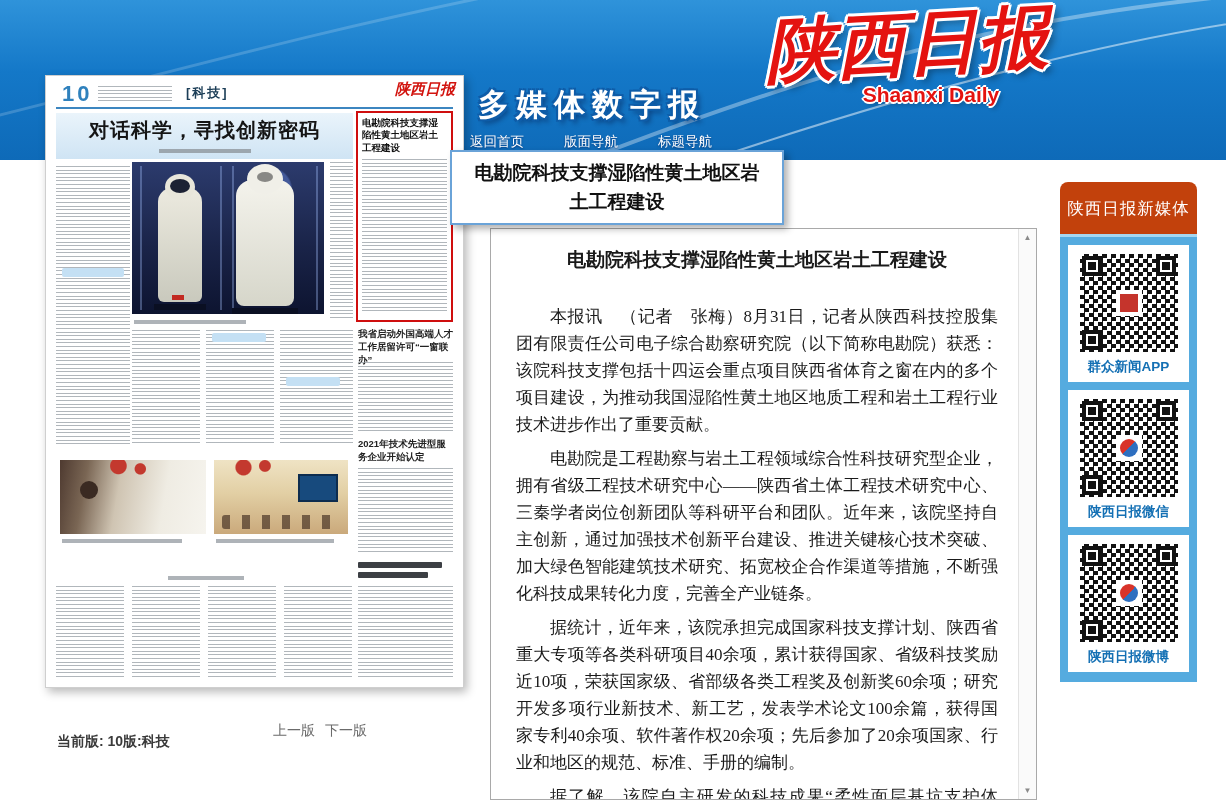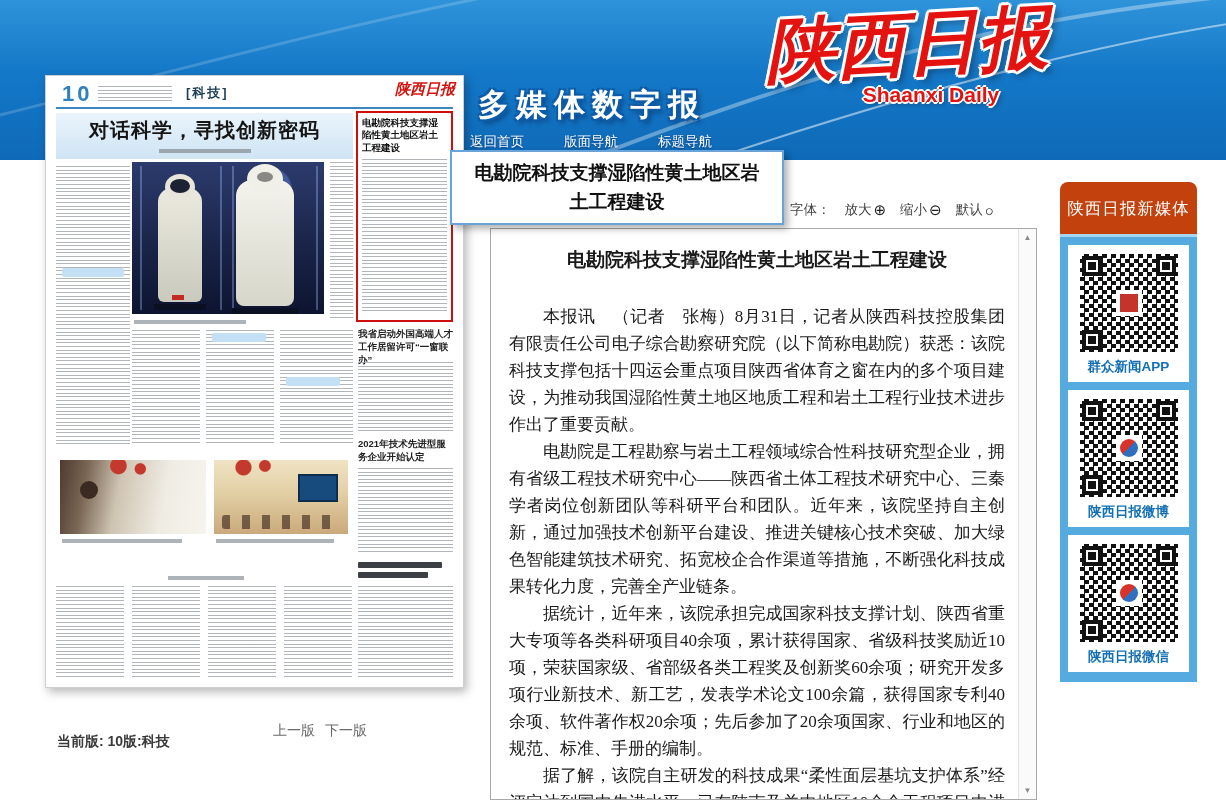--- a/index.html
+++ b/index.html
@@ -98,21 +98,21 @@
     gap:14px;font-size:13.5px;color:#444;}
   .fc-btn{display:inline-flex;align-items:center;gap:2px;cursor:pointer;color:#444;}
   .fc-ico{font-size:15px;color:#222;}
 
   
   .article-panel{position:absolute;left:490px;top:228px;width:547px;height:572px;background:#fff;
     border:1px solid #a9a9a9;box-sizing:border-box;overflow:hidden;}
   .article-inner{position:absolute;left:0;top:0;right:17px;bottom:0;padding:14px 14px 0 18px;overflow:hidden;}
   .article-title{margin:4px 0 30px;text-align:center;font-size:19px;font-weight:bold;color:#1a1a1a;
     font-family:"Liberation Sans",sans-serif;}
-  .para{margin:0;font-family:"Liberation Serif",serif;font-size:17px;line-height:27px;color:#1a1a1a;
+  .para{margin:7px;font-family:"Liberation Serif",serif;font-size:17px;line-height:27px;color:#1a1a1a;
     text-align:justify;text-indent:2em;}
   .scrollbar{position:absolute;right:0;top:0;bottom:0;width:17px;background:#fafafa;border-left:1px solid #e2e2e2;
     display:flex;flex-direction:column;}
   .sb-arrow{height:17px;line-height:17px;text-align:center;font-size:8px;color:#8a8a8a;cursor:pointer;}
   .sb-track{flex:1;cursor:pointer;}
 
   
   .sidebar{position:absolute;left:1060px;top:182px;width:137px;}
   .sb-head{height:52px;line-height:52px;text-align:center;color:#fff;font-size:16.5px;letter-spacing:1px;
     background:#c2410c;border-radius:8px 8px 0 0;border-bottom:3px solid #a5d6f0;}
@@ -221,35 +221,20 @@
     <div class="pv-abs sim" style="left:312px;top:392px;width:95px;height:86px;"></div>
     <div class="hbar" style="left:312px;top:486px;width:84px;"></div>
     <div class="hbar" style="left:312px;top:496px;width:70px;"></div>
     <div class="pv-abs sim" style="left:312px;top:510px;width:95px;height:92px;"></div>
   </div>
 
   <div class="tooltip">
     <div class="tooltip-text">电勘院科技支撑湿陷性黄土地区岩土工程建设</div>
   </div>
 
-  <div class="font-controls">
-    <span class="fc-label">字体：</span>
-    <span class="fc-btn">
-      <span>放大</span>
-      <span class="fc-ico">⊕</span>
-    </span>
-    <span class="fc-btn">
-      <span>缩小</span>
-      <span class="fc-ico">⊖</span>
-    </span>
-    <span class="fc-btn">
-      <span>默认</span>
-      <span class="fc-ico">○</span>
-    </span>
-  </div>
 
   <section class="article-panel">
     <div class="article-inner">
       <h1 class="article-title">电勘院科技支撑湿陷性黄土地区岩土工程建设</h1>
       <p class="para">本报讯　（记者　张梅）8月31日，记者从陕西科技控股集团有限责任公司电子综合勘察研究院（以下简称电勘院）获悉：该院科技支撑包括十四运会重点项目陕西省体育之窗在内的多个项目建设，为推动我国湿陷性黄土地区地质工程和岩土工程行业技术进步作出了重要贡献。</p>
       <p class="para">电勘院是工程勘察与岩土工程领域综合性科技研究型企业，拥有省级工程技术研究中心——陕西省土体工程技术研究中心、三秦学者岗位创新团队等科研平台和团队。近年来，该院坚持自主创新，通过加强技术创新平台建设、推进关键核心技术突破、加大绿色智能建筑技术研究、拓宽校企合作渠道等措施，不断强化科技成果转化力度，完善全产业链条。</p>
       <p class="para">据统计，近年来，该院承担完成国家科技支撑计划、陕西省重大专项等各类科研项目40余项，累计获得国家、省级科技奖励近10项，荣获国家级、省部级各类工程奖及创新奖60余项；研究开发多项行业新技术、新工艺，发表学术论文100余篇，获得国家专利40余项、软件著作权20余项；先后参加了20余项国家、行业和地区的规范、标准、手册的编制。</p>
       <p class="para">据了解，该院自主研发的科技成果“柔性面层基坑支护体系”经评定达到国内先进水平，已在陕南及关中地区10余个工程项目中进行了转化应用，实现了减尘降霾、节能环保，取得了显著的社会和经济效益。在十四运会重点项目陕西省体育之窗建设中，电勘院在西北地区首次采用“预应力鱼腹梁装配式钢支撑”技术，突</p>
     </div>
     <div class="scrollbar">
@@ -275,32 +260,32 @@
       </div>
       <div class="qr-card">
         <div class="qr">
           <i class="f tl"></i>
             <i class="f tr"></i>
             <i class="f bl"></i>
           <span class="chip chip-duo">
               <i></i>
             </span>
         </div>
-        <div class="qr-label">陕西日报微博</div>
+        <div class="qr-label">陕西日报微信</div>
       </div>
       <div class="qr-card">
         <div class="qr">
           <i class="f tl"></i>
             <i class="f tr"></i>
             <i class="f bl"></i>
           <span class="chip chip-duo">
               <i></i>
             </span>
         </div>
-        <div class="qr-label">陕西日报微信</div>
+        <div class="qr-label">陕西日报微博</div>
       </div>
     </div>
   </aside>
 
   <div class="foot-row2">当前版: 10版:科技</div>
   <div class="foot-pn">
     <a>上一版</a>
     <a>下一版</a>
   </div>
 

